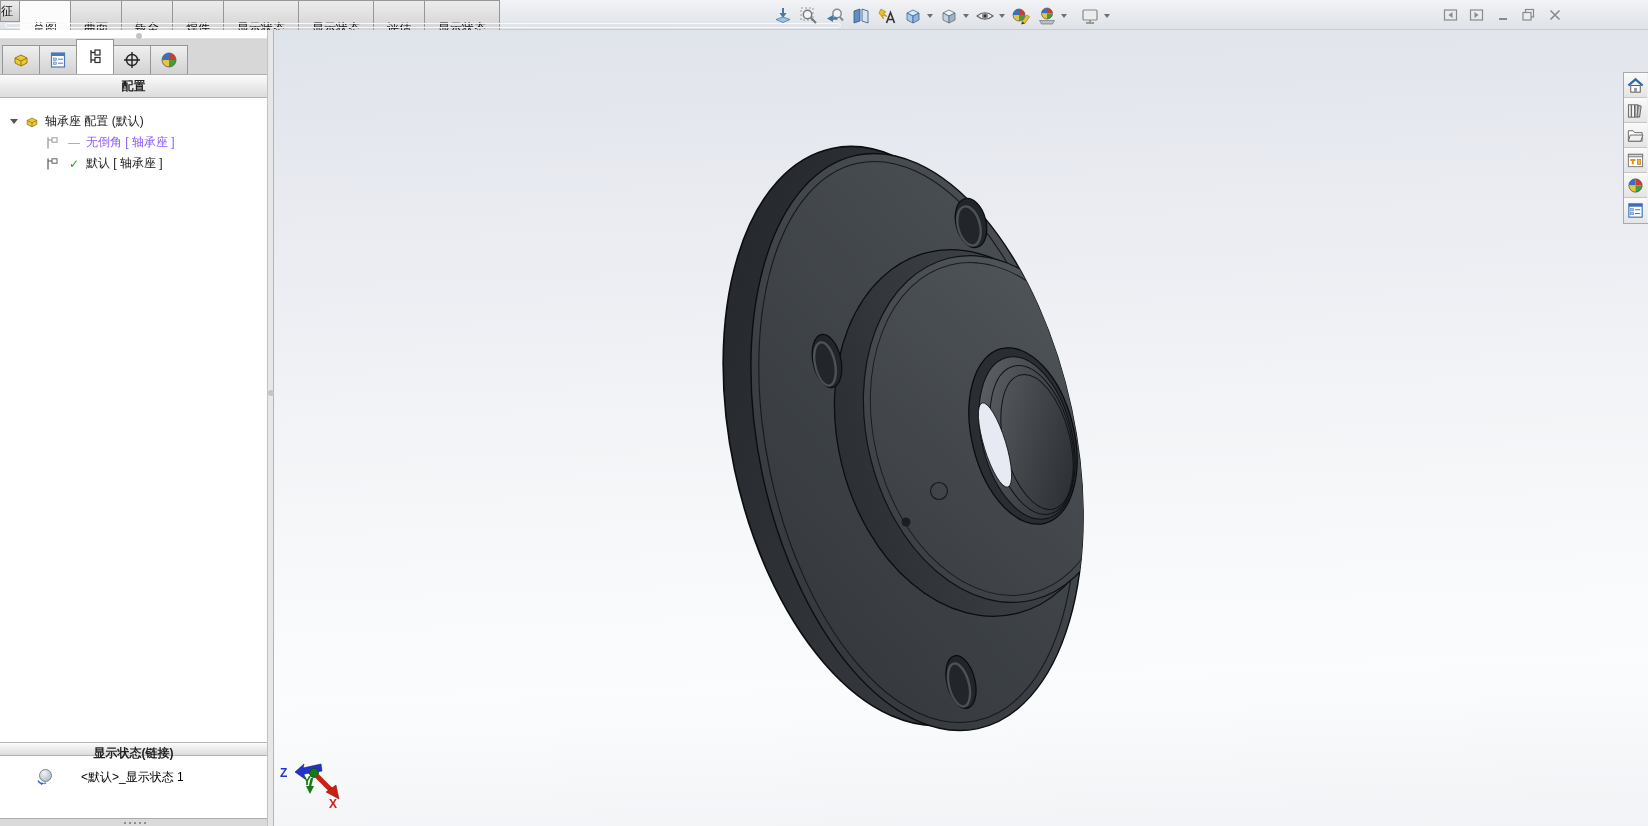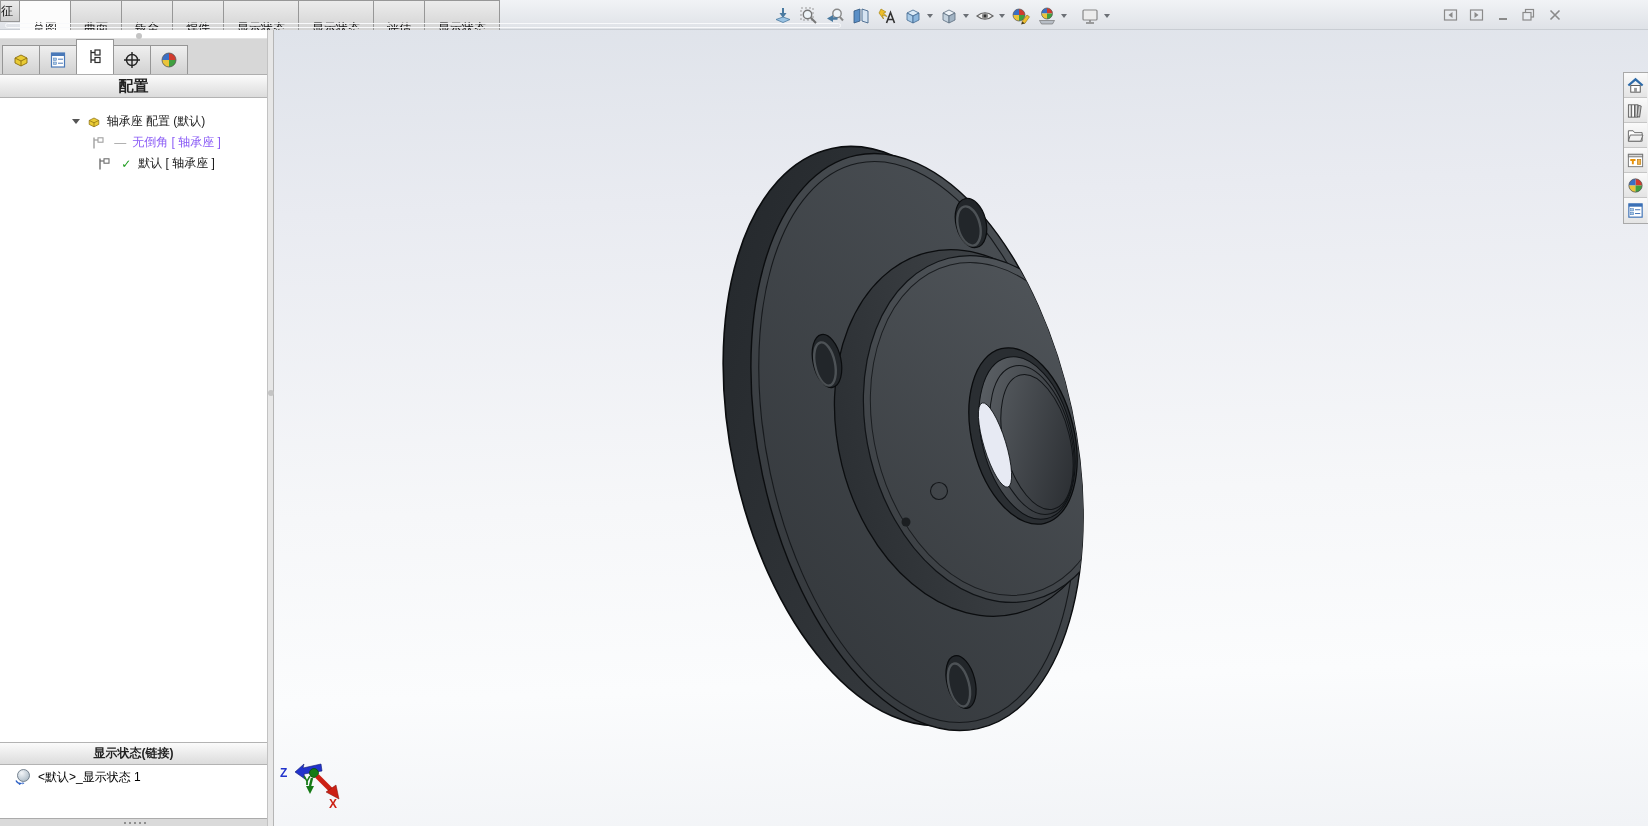--- a/index.html
+++ b/index.html
@@ -30,38 +30,38 @@
   .panel { position:absolute; left:0; top:30px; width:267px; height:796px; background:#fff; }
   .panel-grip { position:relative; height:9px; border-bottom:1px solid #e3e3e3; }
   .panel-grip .knob { position:absolute; left:136px; top:3px; width:6px; height:6px;
     border-radius:50%; background:#c4c4c4; }
   .mgr-tabs { height:36px; background:#d7d7d7; border-bottom:1px solid #aeaeae;
     display:flex; align-items:flex-end; padding-left:2px; }
   .mgr-tab { width:38px; height:29px; background:linear-gradient(#efefef,#d2d2d2);
     border:1px solid #969696; border-bottom:none; display:flex; align-items:center;
     justify-content:center; margin-right:-1px; }
   .mgr-tab.active { height:35px; background:#fff; position:relative; z-index:2; }
-  .sec-header { height:23px; line-height:22px; text-align:center; font-size:15px; font-weight:bold;
+  .sec-header { height:23px; line-height:22px; text-align:center; font-size:12px; font-weight:bold;
     color:#222; background:linear-gradient(#fbfbfb,#dcdcdc);
     border-bottom:1px solid #b3b3b3; }
   .tree { padding-top:13px; font-size:12px; color:#1a1a1a; }
-  .trow { height:21px; display:flex; align-items:center; white-space:nowrap;justify-content:center; }
+  .trow { height:21px; display:flex; align-items:center; white-space:nowrap; }
   .trow .caret { width:0; height:0; border-left:4px solid transparent; border-right:4px solid transparent;
     border-top:5px solid #555; margin:0 6px 0 10px; }
   .trow .ticon { margin-right:5px; flex:0 0 auto; }
   .trow.child { padding-left:46px; }
   .trow .marker { width:18px; text-align:center; margin-right:3px; font-weight:bold; }
   .marker.ok { color:#1d9b1d; }
   .marker.none { color:#a8a8a8; font-weight:normal; }
   .trow .lbl.dim { color:#8b5cf6; }
-  .ds-header { position:absolute; left:0; top:712px; width:267px; height:23px; line-height:20px;
+  .ds-header { position:absolute; left:0; top:712px; width:267px; height:14px; line-height:20px;
     text-align:center; font-size:12px; font-weight:bold; color:#222;
     background:linear-gradient(#fbfbfb,#dcdcdc); border-top:1px solid #b3b3b3; border-bottom:1px solid #b3b3b3; }
   .ds-row { position:absolute; left:0; top:736px; width:267px; height:22px; display:flex;
-    align-items:center; font-size:12px; padding-left:14px; }
+    align-items:center; font-size:12px; padding-left:36px;gap:21px; }
   .ds-row .ticon { margin-right:6px; }
   .panel-bottom-grip { position:absolute; left:0; bottom:0; width:267px; height:8px;
     background:#dadada; border-top:1px solid #ababab; }
   .panel-bottom-grip .dots { position:absolute; left:124px; top:3px; width:22px; height:2px;
     background:repeating-linear-gradient(90deg,#8f8f8f 0 2px,transparent 2px 5px); }
 
   .vsplit { position:absolute; left:267px; top:30px; width:7px; height:796px;
     background:#e7e7e7; border-left:1px solid #c2c2c2; border-right:1px solid #b5b5b5; }
   .vsplit .knob { position:absolute; left:0px; top:360px; width:6px; height:6px; border-radius:50%;
     background:#c4c4c4; }

